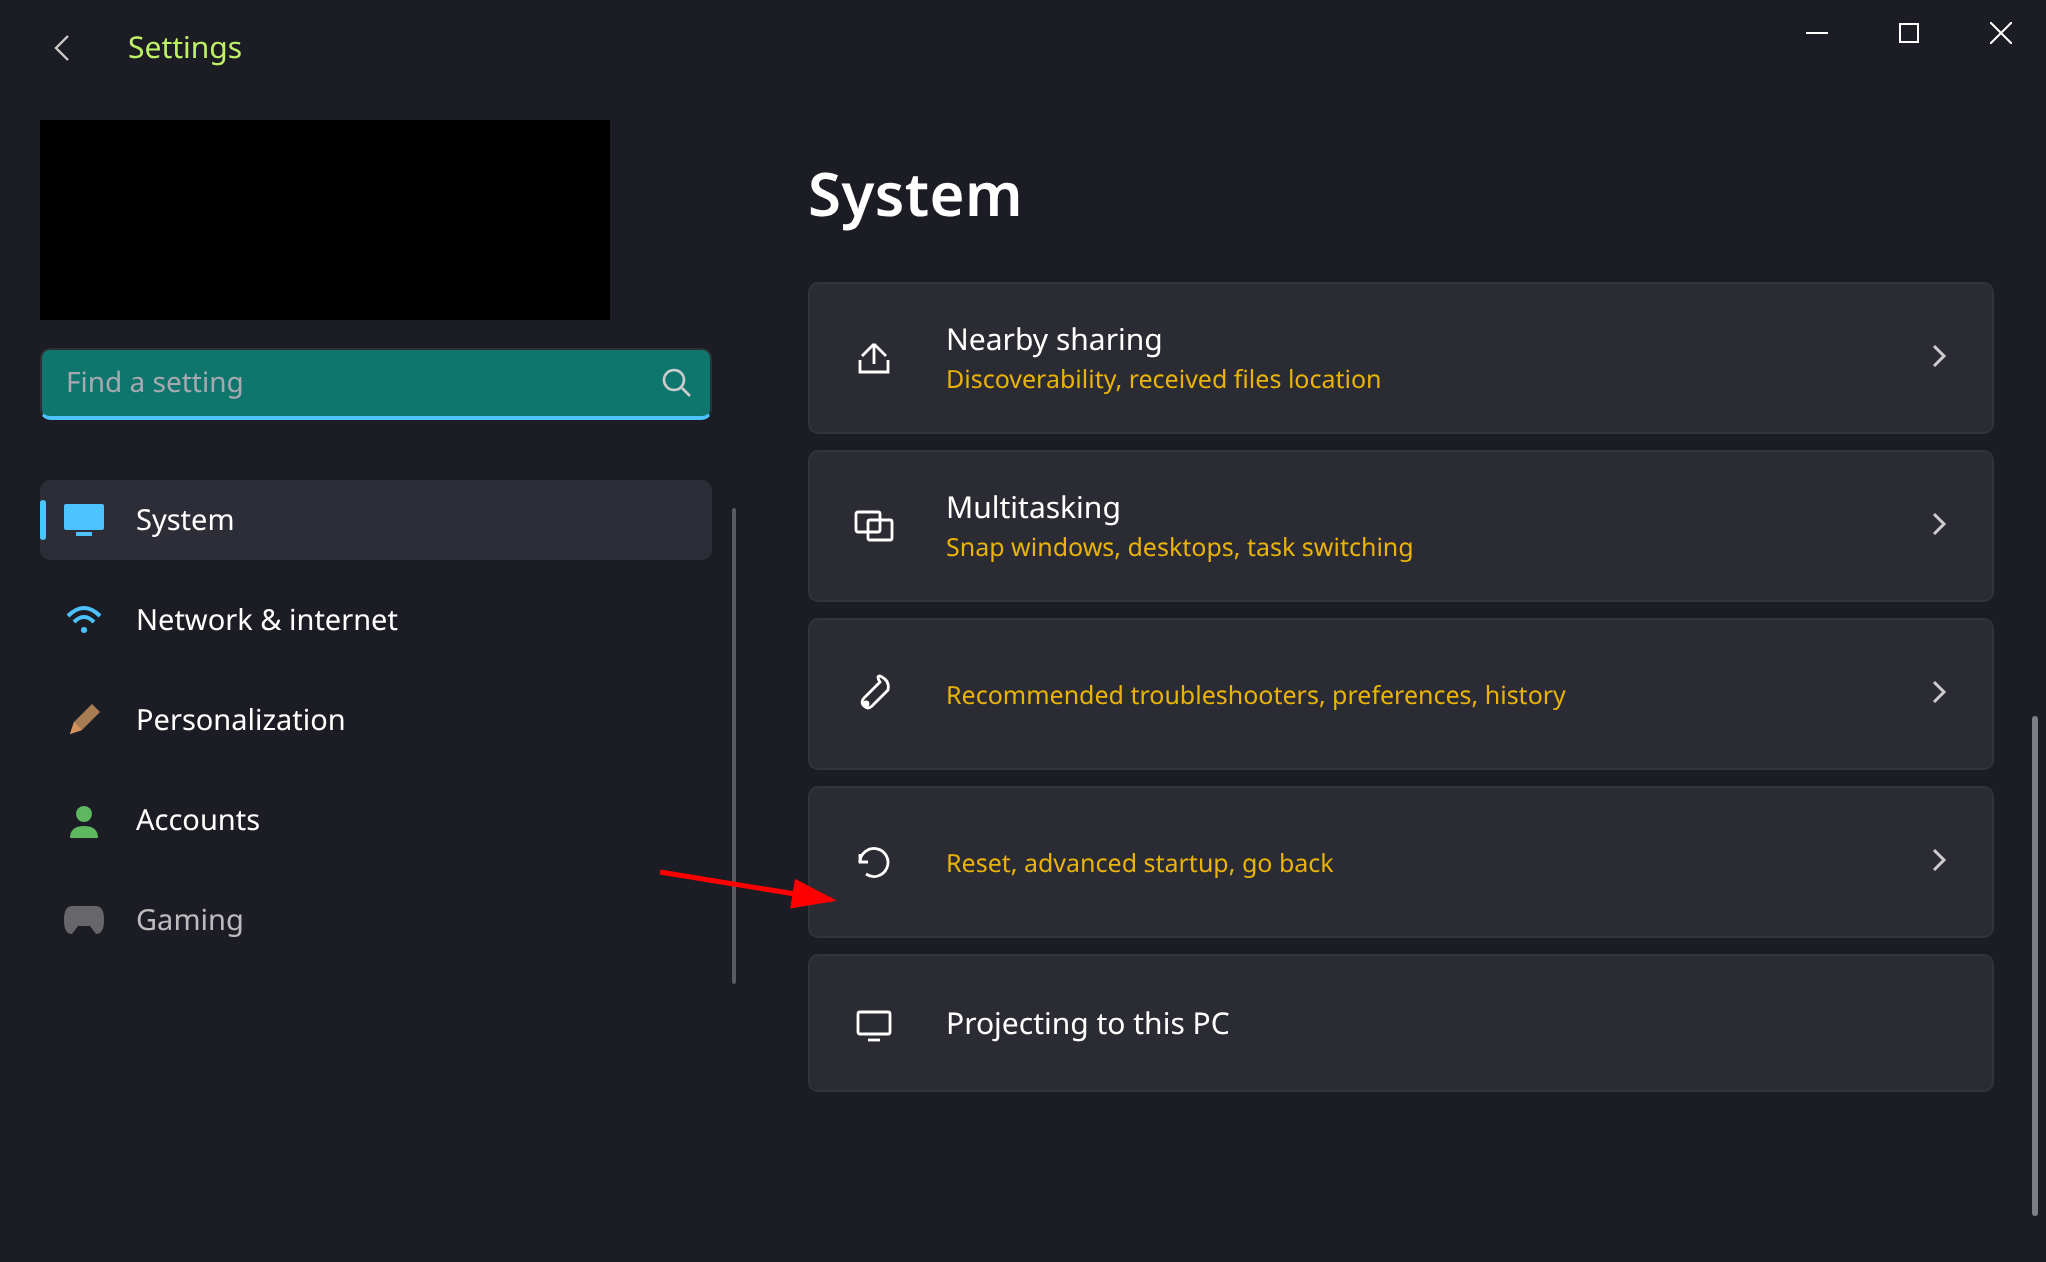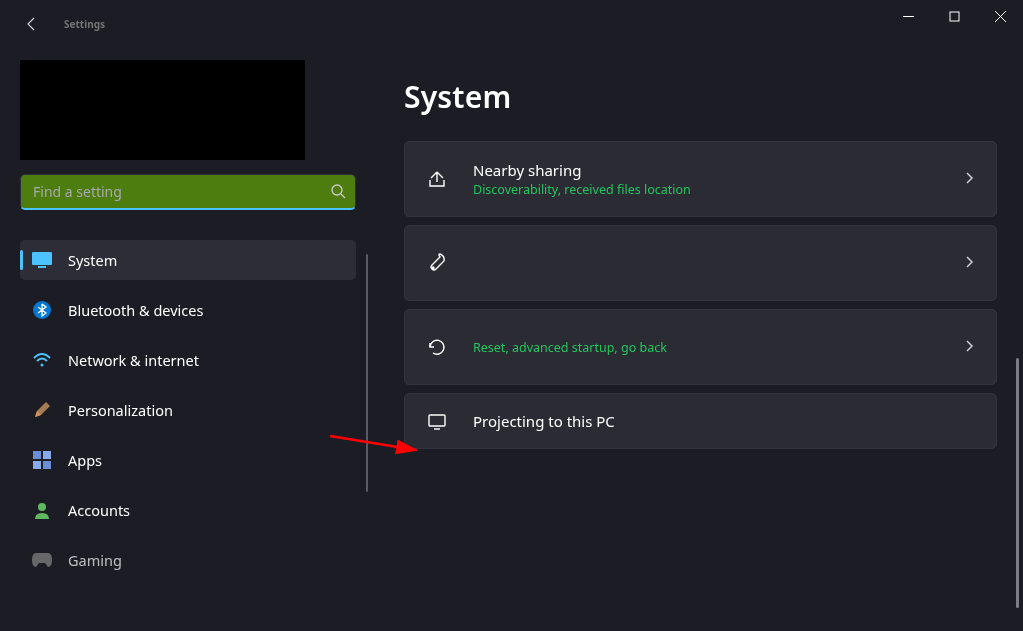--- a/index.html
+++ b/index.html
@@ -16,21 +16,21 @@
     display: flex;
     align-items: center;
     padding-left: 22px;
   }
   .back-btn {
     width: 20px; height: 20px;
     display:flex;align-items:center;justify-content:center;
     color:#ccc;
     margin-right: 22px;
   }
-  .app-title { font-size: 10px; color:#737373;font-weight:bold; }
+  .app-title { font-size: 15px; color:#bef264; }
   .win-controls {
     position:absolute; top:0; right:0;
     display:flex;
   }
   .win-btn {
     width:46px;height:32px;
     display:flex;align-items:center;justify-content:center;
     color:#fff;
   }
   .layout {
@@ -49,21 +49,21 @@
     width: 285px;
   }
   .search-wrap {
     position:relative;
     width: 336px;
     margin-bottom: 30px;
   }
   .search-input {
     width:100%;
     height:36px;
-    background:#4d7c0f;
+    background:#0f766e;
     border:1px solid #2f2f38;
     border-bottom:2px solid #4cc2ff;
     border-radius:5px;
     padding:0 40px 0 12px;
     color:#fff;
     font-size:14px;
     outline:none;
   }
   .search-input::placeholder{color:#a8a8b0;}
   .search-icon {
@@ -110,21 +110,21 @@
     border-radius:5px;
     height:76px;
     display:flex;align-items:center;
     padding:0 20px;
     gap:24px;
     margin-bottom:4px;
   }
   .card-icon{width:24px;height:24px;display:flex;align-items:center;justify-content:center;color:#fff;flex-shrink:0;}
   .card-text{flex:1;}
   .card-title{font-size:15px;color:#fff;}
-  .card-sub{font-size:12.5px;color:#22c55e;margin-top:1px;}
+  .card-sub{font-size:12.5px;color:#eab308;margin-top:1px;}
   .chevron{color:#ccc;}
   .scroll-track-left{
     position:absolute;left:366px;top:254px;width:2px;height:238px;background:#5a5a64;border-radius:1px;
   }
   .scroll-track-right{
     position:absolute;right:4px;top:358px;width:3px;height:250px;background:#7d7d86;border-radius:2px;
   }
   .arrow-annotation{
     position:absolute;
     left:328px;
@@ -180,59 +180,39 @@
         <span class="nav-icon">
           <svg width="20" height="16" viewBox="0 0 20 16">
               <rect x="0" y="0" width="20" height="13" rx="1" fill="#4cc2ff"></rect>
               <rect x="6" y="14" width="8" height="2" fill="#4cc2ff"></rect>
             </svg>
         </span>
         <span>System</span>
       </div>
       <div class="nav-item">
         <span class="nav-icon">
-          <svg width="18" height="18" viewBox="0 0 18 18">
-              <circle cx="9" cy="9" r="9" fill="#0078d4"></circle>
-              <path d="M9 3 L13 6 L9 9 L13 12 L9 15 V3 M5 6 L13 12 M5 12 L13 6" stroke="#fff" stroke-width="1.3" fill="none"></path>
-            </svg>
-        </span>
-        <span>Bluetooth &amp; devices</span>
-      </div>
-      <div class="nav-item">
-        <span class="nav-icon">
           <svg width="20" height="16" viewBox="0 0 20 16" fill="none" stroke="#4cc2ff" stroke-width="2">
               <path d="M2 6 Q10 -2 18 6"></path>
               <path d="M5 9 Q10 4 15 9"></path>
               <circle cx="10" cy="13" r="1.5" fill="#4cc2ff" stroke="none"></circle>
             </svg>
         </span>
         <span>Network &amp; internet</span>
       </div>
       <div class="nav-item">
         <span class="nav-icon">
           <svg width="20" height="20" viewBox="0 0 20 20">
               <path d="M3 17 L5 11 L14 2 L18 6 L9 15 Z" fill="#a67c52"></path>
               <path d="M3 17 L5 11 L9 15 Z" fill="#d4915c"></path>
             </svg>
         </span>
         <span>Personalization</span>
       </div>
       <div class="nav-item">
         <span class="nav-icon">
-          <svg width="18" height="18" viewBox="0 0 18 18">
-              <rect x="0" y="0" width="8" height="8" fill="#6b8dd6"></rect>
-              <rect x="10" y="0" width="8" height="8" fill="#8aa9e8"></rect>
-              <rect x="0" y="10" width="8" height="8" fill="#8aa9e8"></rect>
-              <rect x="10" y="10" width="8" height="8" fill="#6b8dd6"></rect>
-            </svg>
-        </span>
-        <span>Apps</span>
-      </div>
-      <div class="nav-item">
-        <span class="nav-icon">
           <svg width="18" height="18" viewBox="0 0 18 18" fill="#5fb85f">
               <circle cx="9" cy="6" r="4"></circle>
               <path d="M2 18 Q2 12 9 12 Q16 12 16 18 Z"></path>
             </svg>
         </span>
         <span>Accounts</span>
       </div>
       <div class="nav-item" style="opacity:0.7">
         <span class="nav-icon">
           <svg width="20" height="14" viewBox="0 0 20 14" fill="#888">
@@ -259,56 +239,74 @@
           <div class="card-title">Nearby sharing</div>
           <div class="card-sub">Discoverability, received files location</div>
         </div>
         <span class="chevron">
           <svg width="14" height="14" viewBox="0 0 14 14" fill="none" stroke="currentColor" stroke-width="1.5">
               <path d="M5 2 L10 7 L5 12"></path>
             </svg>
         </span>
       </div>
 
-
-
       <div class="card">
         <span class="card-icon">
           <svg width="22" height="22" viewBox="0 0 22 22" fill="none" stroke="currentColor" stroke-width="1.4">
-              <path d="M14 2 Q19 4 18 9 L10 17 Q8 19 6 17 Q4 15 6 13 L14 5 Q12 2 14 2 Z"></path>
-              <circle cx="7" cy="16" r="1" fill="currentColor"></circle>
-            </svg>
-        </span>
-        <div class="card-text">
+              <rect x="2" y="4" width="12" height="10" rx="1"></rect>
+              <rect x="8" y="8" width="12" height="10" rx="1"></rect>
+            </svg>
+        </span>
+        <div class="card-text">
+          <div class="card-title">Multitasking</div>
+          <div class="card-sub">Snap windows, desktops, task switching</div>
         </div>
         <span class="chevron">
           <svg width="14" height="14" viewBox="0 0 14 14" fill="none" stroke="currentColor" stroke-width="1.5">
               <path d="M5 2 L10 7 L5 12"></path>
             </svg>
         </span>
       </div>
 
+
       <div class="card">
         <span class="card-icon">
           <svg width="22" height="22" viewBox="0 0 22 22" fill="none" stroke="currentColor" stroke-width="1.4">
-              <path d="M4 11 A7 7 0 1 1 7 17"></path>
-              <path d="M4 7 V11 H8"></path>
-            </svg>
-        </span>
-        <div class="card-text">
-          <div class="card-sub">Reset, advanced startup, go back</div>
+              <path d="M14 2 Q19 4 18 9 L10 17 Q8 19 6 17 Q4 15 6 13 L14 5 Q12 2 14 2 Z"></path>
+              <circle cx="7" cy="16" r="1" fill="currentColor"></circle>
+            </svg>
+        </span>
+        <div class="card-text">
+          <div class="card-sub">Recommended troubleshooters, preferences, history</div>
         </div>
         <span class="chevron">
           <svg width="14" height="14" viewBox="0 0 14 14" fill="none" stroke="currentColor" stroke-width="1.5">
               <path d="M5 2 L10 7 L5 12"></path>
             </svg>
         </span>
       </div>
 
-      <div class="card" style="height:56px;">
+      <div class="card">
+        <span class="card-icon">
+          <svg width="22" height="22" viewBox="0 0 22 22" fill="none" stroke="currentColor" stroke-width="1.4">
+              <path d="M4 11 A7 7 0 1 1 7 17"></path>
+              <path d="M4 7 V11 H8"></path>
+            </svg>
+        </span>
+        <div class="card-text">
+          <div class="card-sub">Reset, advanced startup, go back</div>
+        </div>
+        <span class="chevron">
+          <svg width="14" height="14" viewBox="0 0 14 14" fill="none" stroke="currentColor" stroke-width="1.5">
+              <path d="M5 2 L10 7 L5 12"></path>
+            </svg>
+        </span>
+      </div>
+
+      <div class="card" style="height:69px;">
         <span class="card-icon">
           <svg width="22" height="22" viewBox="0 0 22 22" fill="none" stroke="currentColor" stroke-width="1.4">
               <rect x="3" y="5" width="16" height="11" rx="1"></rect>
               <path d="M8 19 H14"></path>
             </svg>
         </span>
         <div class="card-text">
           <div class="card-title">Projecting to this PC</div>
         </div>
       </div>

